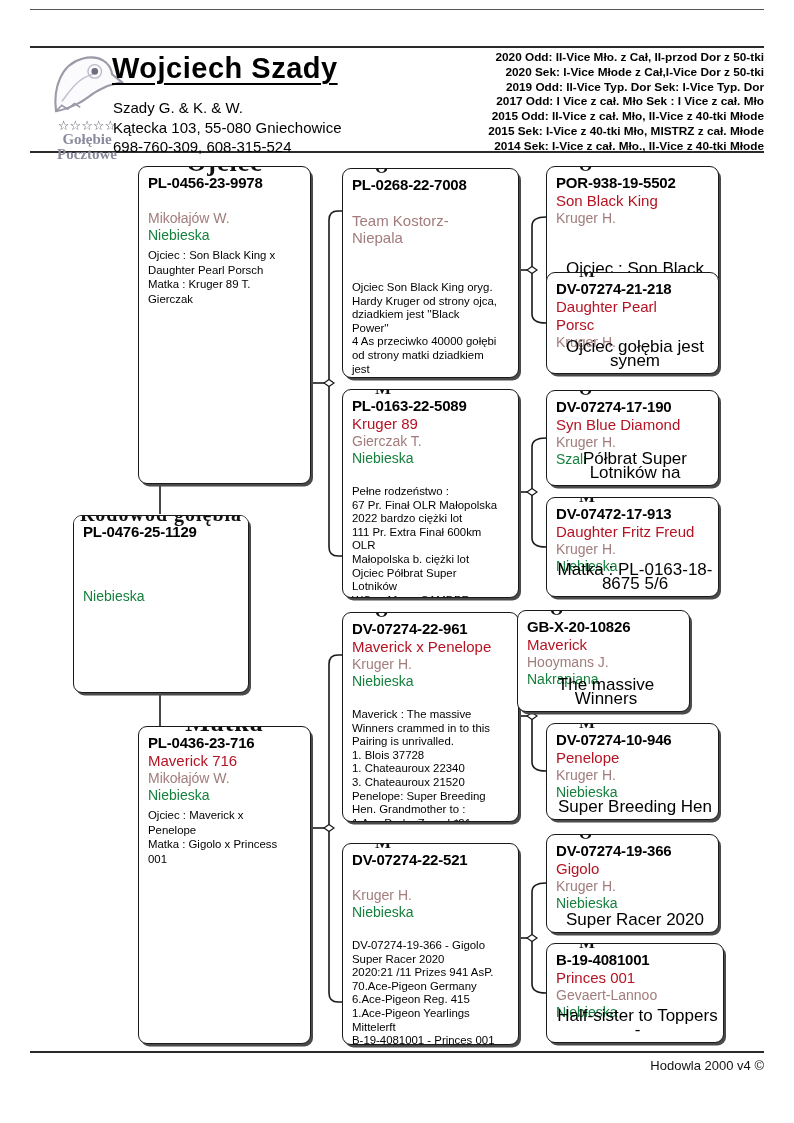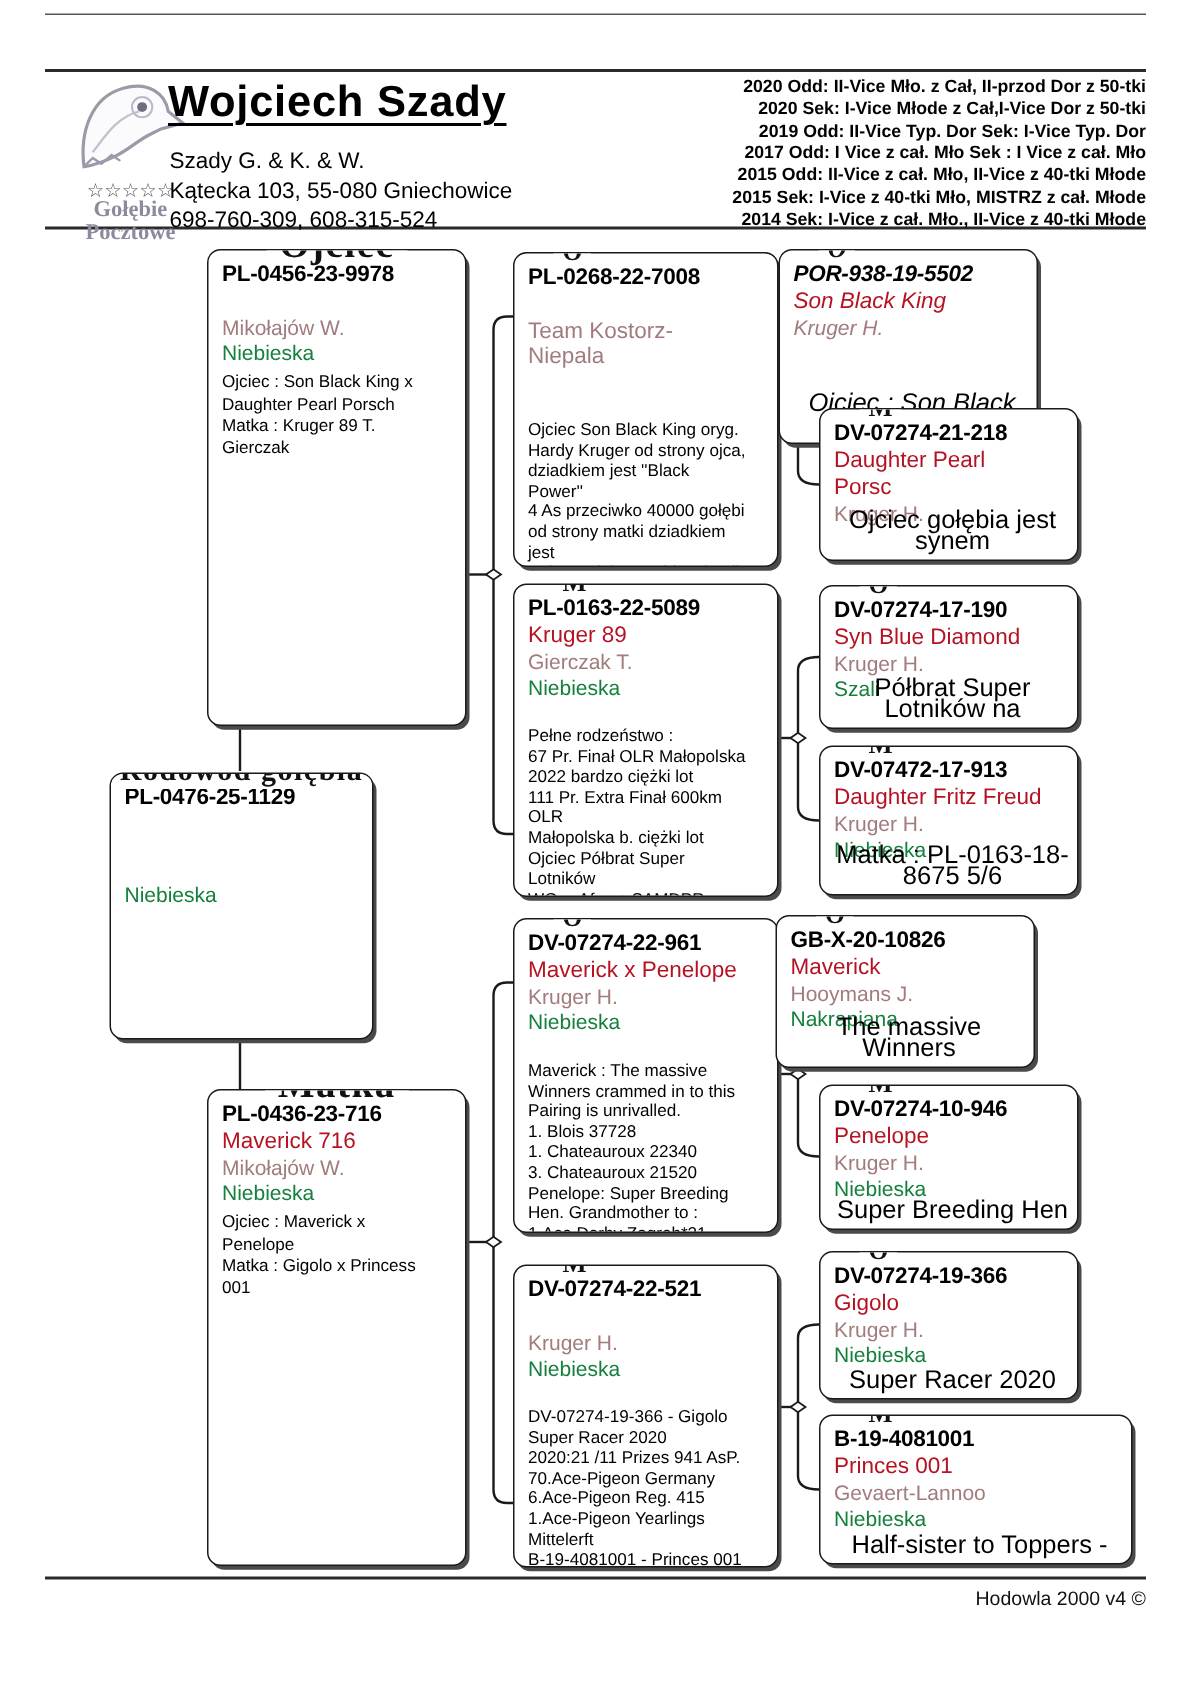--- a/index.html
+++ b/index.html
@@ -209,21 +209,21 @@
 Super Racer 2020
 2020:21 /11 Prizes 941 AsP.
 70.Ace-Pigeon Germany
 6.Ace-Pigeon Reg. 415
 1.Ace-Pigeon Yearlings
 Mittelerft
 B-19-4081001 -  Princes 001
 Half-sister to Toppers Half-</div>
   </div>
 
-  <div class="pbox small" style="left:519px; top:166px; width:173px; height:130px;font-style:italic;">
+  <div class="pbox small" style="left:546px; top:166px; width:173px; height:130px;">
     <div class="box-label">O</div>
     <div class="ring">POR-938-19-5502</div>
     <div class="pname">Son Black King</div>
     <div class="breeder">Kruger H.</div>
     <div class="desc">Ojciec : Son Black King org.</div>
   </div>
 
   <div class="pbox small" style="left:546px; top:272px; width:173px; height:102px;">
     <div class="box-label">M</div>
     <div class="ring">DV-07274-21-218</div>
@@ -270,21 +270,21 @@
 
   <div class="pbox small" style="left:546px; top:834px; width:173px; height:99px;">
     <div class="box-label">O</div>
     <div class="ring">DV-07274-19-366</div>
     <div class="pname">Gigolo</div>
     <div class="breeder">Kruger H.</div>
     <div class="pcolor">Niebieska</div>
     <div class="desc">Super Racer 2020</div>
   </div>
 
-  <div class="pbox small" style="left:546px; top:943px; width:209px; height:100px;">
+  <div class="pbox small" style="left:546px; top:943px; width:178px; height:100px;">
     <div class="box-label">M</div>
     <div class="ring">B-19-4081001</div>
     <div class="pname">Princes 001</div>
     <div class="breeder">Gevaert-Lannoo</div>
     <div class="pcolor">Niebieska</div>
     <div class="desc">Half-sister to Toppers -</div>
   </div>
 
   <div class="footer-credit">Hodowla 2000 v4 ©</div>
 

